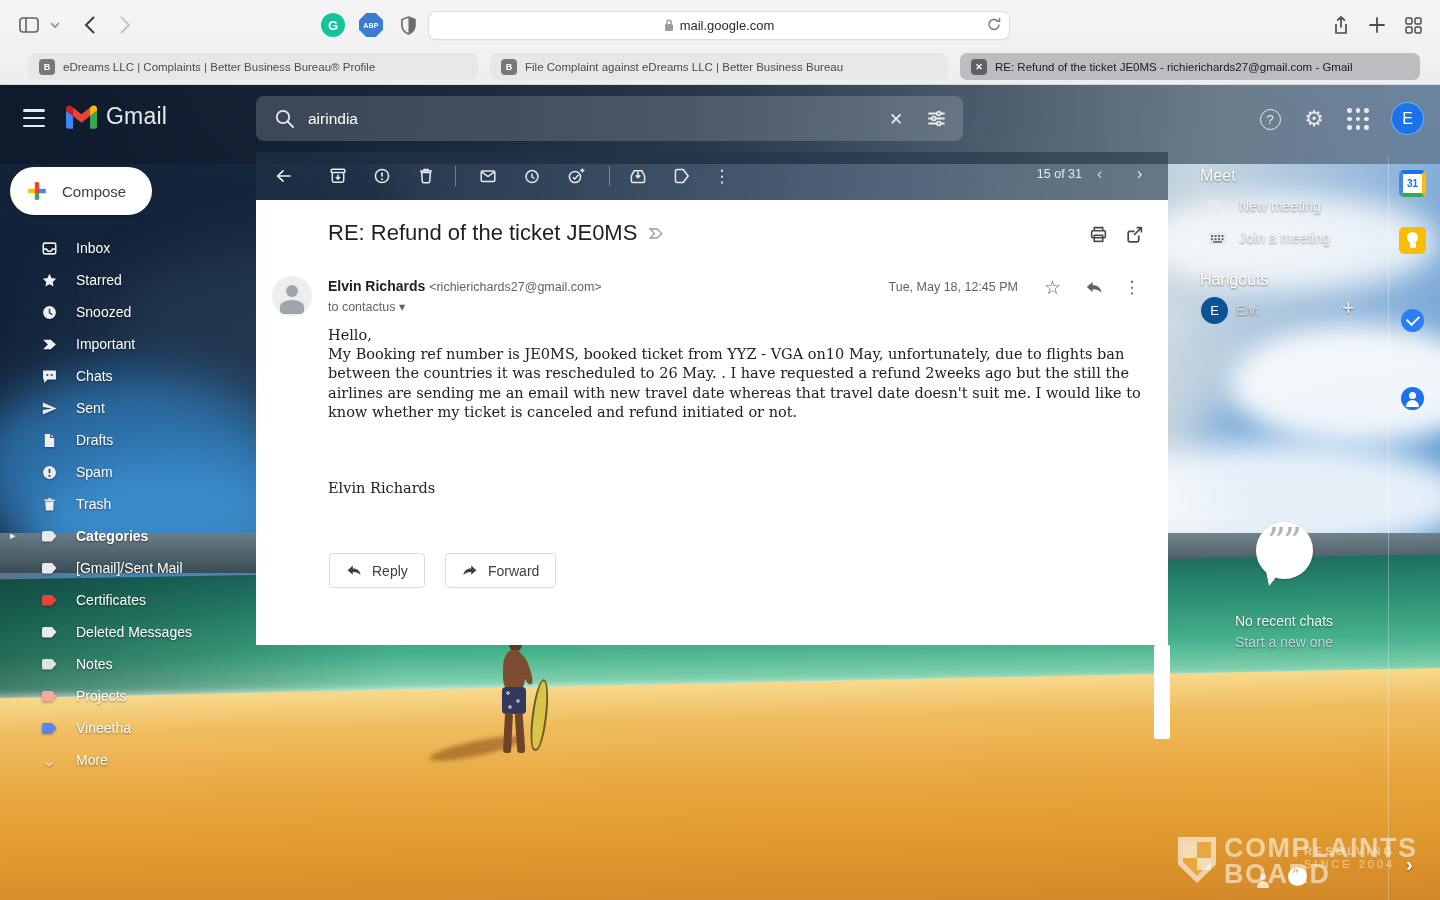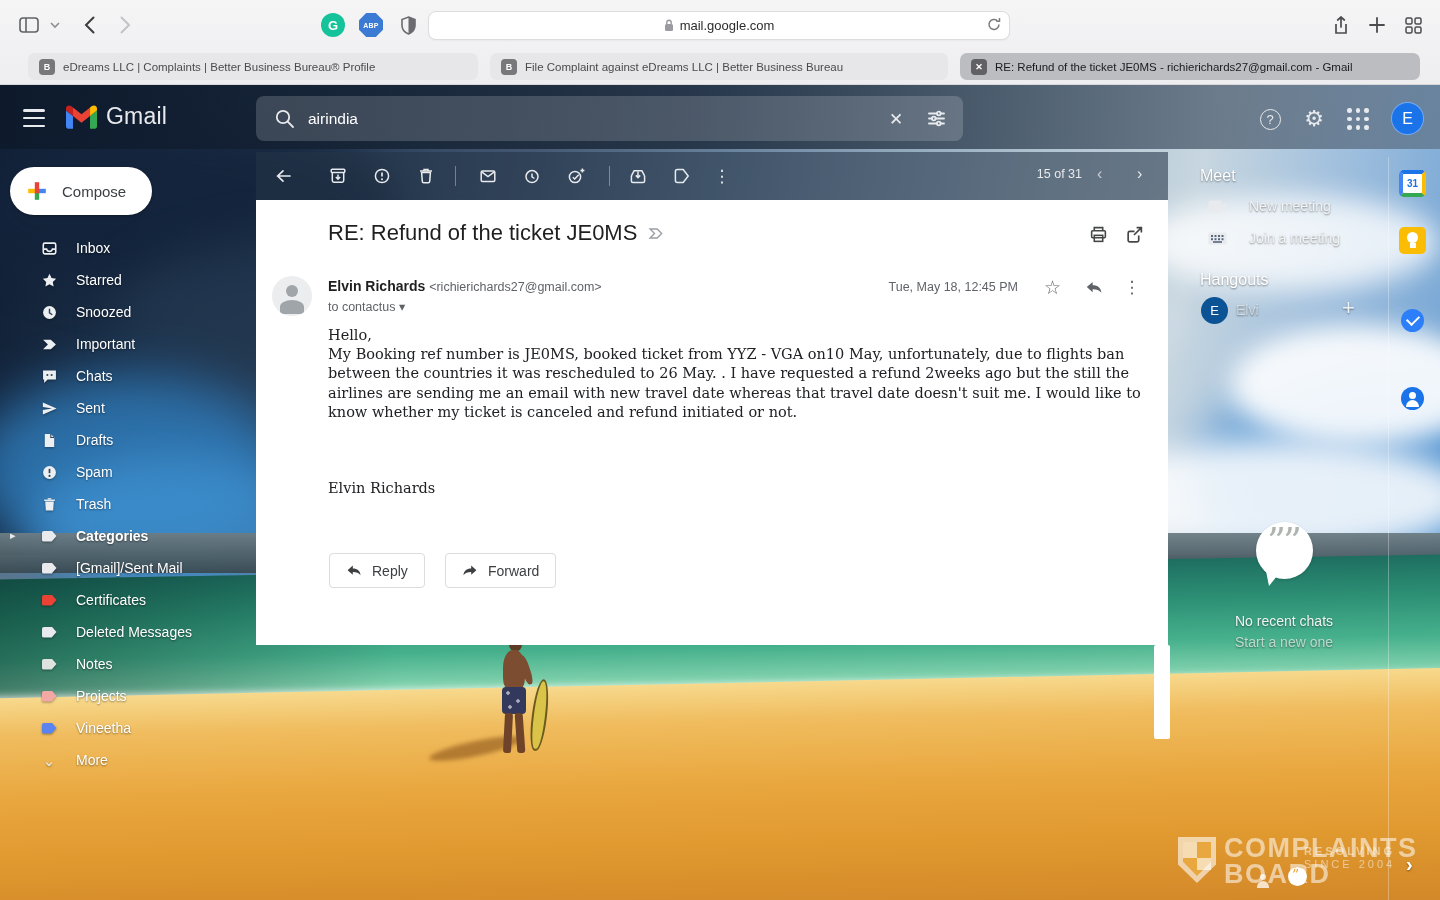--- a/index.html
+++ b/index.html
@@ -44,21 +44,21 @@
   .m-board { left:46px; top:42px; width:15px; height:72px; background:#d9c348; border:2px solid #6b5a1d; border-radius:50% 50% 45% 45%; transform:rotate(7deg); }
   .m-head { left:23px; top:0; width:13px; height:14px; background:#5d3c27; border-radius:50% 50% 45% 45%; }
   .m-torso { left:17px; top:13px; width:22px; height:40px; background:#7c4d30; border-radius:45% 45% 30% 30%; }
   .m-arm { left:36px; top:18px; width:8px; height:30px; background:#7c4d30; border-radius:40%; transform:rotate(-18deg); }
   .m-shorts { left:16px; top:50px; width:24px; height:27px; background:#33395c; border-radius:4px;
     background-image:radial-gradient(circle at 6px 6px, #aab 1.5px, transparent 2px),radial-gradient(circle at 16px 14px, #aab 1.5px, transparent 2px),radial-gradient(circle at 8px 20px, #aab 1.5px, transparent 2px); }
   .m-leg1 { left:18px; top:76px; width:8px; height:40px; background:#6e4329; border-radius:3px; transform:rotate(3deg); }
   .m-leg2 { left:30px; top:76px; width:8px; height:40px; background:#6e4329; border-radius:3px; transform:rotate(-4deg); }
 
   
-  .gm-header { position:absolute; top:0; left:0; width:1440px; height:64px;
+  .gm-header { position:absolute; top:0; left:0; width:1440px; height:79px;
     background:linear-gradient(90deg,rgba(13,25,43,.9),rgba(29,43,61,.84) 48%,rgba(54,70,88,.72) 76%,rgba(86,102,120,.6)); }
   .hamburger { position:absolute; left:22px; top:22px; width:24px; height:22px; display:flex; flex-direction:column; justify-content:space-between; padding:2px 1px; cursor:pointer; }
   .hamburger span { display:block; height:2.5px; background:#e8eaed; border-radius:2px; }
   .gm-logo { position:absolute; left:66px; top:18px; display:flex; align-items:center; gap:9px; }
   .gm-logo-text { color:#e8eaed; font-size:23px; letter-spacing:.2px; }
   .gm-search { position:absolute; left:256px; top:11px; width:707px; height:45px; background:rgba(255,255,255,.17); border-radius:8px; display:flex; align-items:center; color:#fff; }
   .gm-search input { position:absolute; left:52px; top:0; width:540px; height:45px; background:transparent; border:none; outline:none; color:#fff; font-size:15.5px; font-family:"Liberation Sans",sans-serif; }
   .gs-icon { position:absolute; left:18px; top:12px; }
   .gs-clear { position:absolute; right:54px; top:10px; width:26px; height:26px; font-size:17px; color:#e8eaed; display:flex; align-items:center; justify-content:center; cursor:pointer; }
   .gs-tune { position:absolute; right:16px; top:12px; cursor:pointer; }
@@ -107,21 +107,21 @@
   .body-block p { margin:0; }
   .gap-s { height:19px; } .gap-l { height:38px; }
   .btn { position:absolute; top:353px; height:35px; border:1px solid #dadce0; border-radius:4px; background:#fff; display:flex; align-items:center; gap:10px; padding:0 16px; font-size:14px; color:#3c4043; font-weight:500; cursor:pointer; }
   .btn svg { color:#5f6368; }
 
   .scroll-strip { position:absolute; left:1154px; top:560px; width:16px; height:94px; background:#fff; border-radius:2px; }
 
   
   .rp-divider { position:absolute; left:1388px; top:72px; width:1px; height:743px; background:rgba(255,255,255,.3); }
   .rp-h { position:absolute; left:1200px; font-size:16px; color:#fff; font-weight:500; }
-  .rp-item { position:absolute; left:1208px; display:flex; align-items:center; gap:22px; color:#f1f3f4; font-size:14px; cursor:pointer; }
+  .rp-item { position:absolute; left:1208px; display:flex; align-items:center; gap:12px; color:#f1f3f4; font-size:14px; cursor:pointer; }
   .hang-avatar { position:absolute; left:1201px; top:212px; width:27px; height:27px; border-radius:50%; background:#0b5394; color:#fff; font-size:13px; display:flex; align-items:center; justify-content:center; cursor:pointer; }
   .hang-name { position:absolute; left:1236px; top:217px; font-size:14px; color:rgba(255,255,255,.55); }
   .hang-plus { position:absolute; left:1342px; top:210px; font-size:22px; color:#eef1f4; font-weight:300; cursor:pointer; }
   .hang-bubble { position:absolute; left:1256px; top:437px; width:57px; height:57px; background:#fff; border-radius:50%; box-shadow:0 1px 3px rgba(0,0,0,.15); }
   .hang-bubble::after { content:""; position:absolute; left:10px; bottom:-7px; width:15px; height:15px; background:#fff; clip-path:polygon(0 0,100% 0,20% 100%); }
   .hb-quotes { position:absolute; left:11px; top:-2px; font-family:"DejaVu Serif",serif; font-size:37px; color:#aeb4b0; letter-spacing:-3px; }
   .hang-empty1 { position:absolute; left:1168px; top:528px; width:232px; text-align:center; color:rgba(255,255,255,.92); font-size:14px; }
   .hang-empty2 { position:absolute; left:1168px; top:549px; width:232px; text-align:center; color:rgba(255,255,255,.65); font-size:14px; }
 
   

